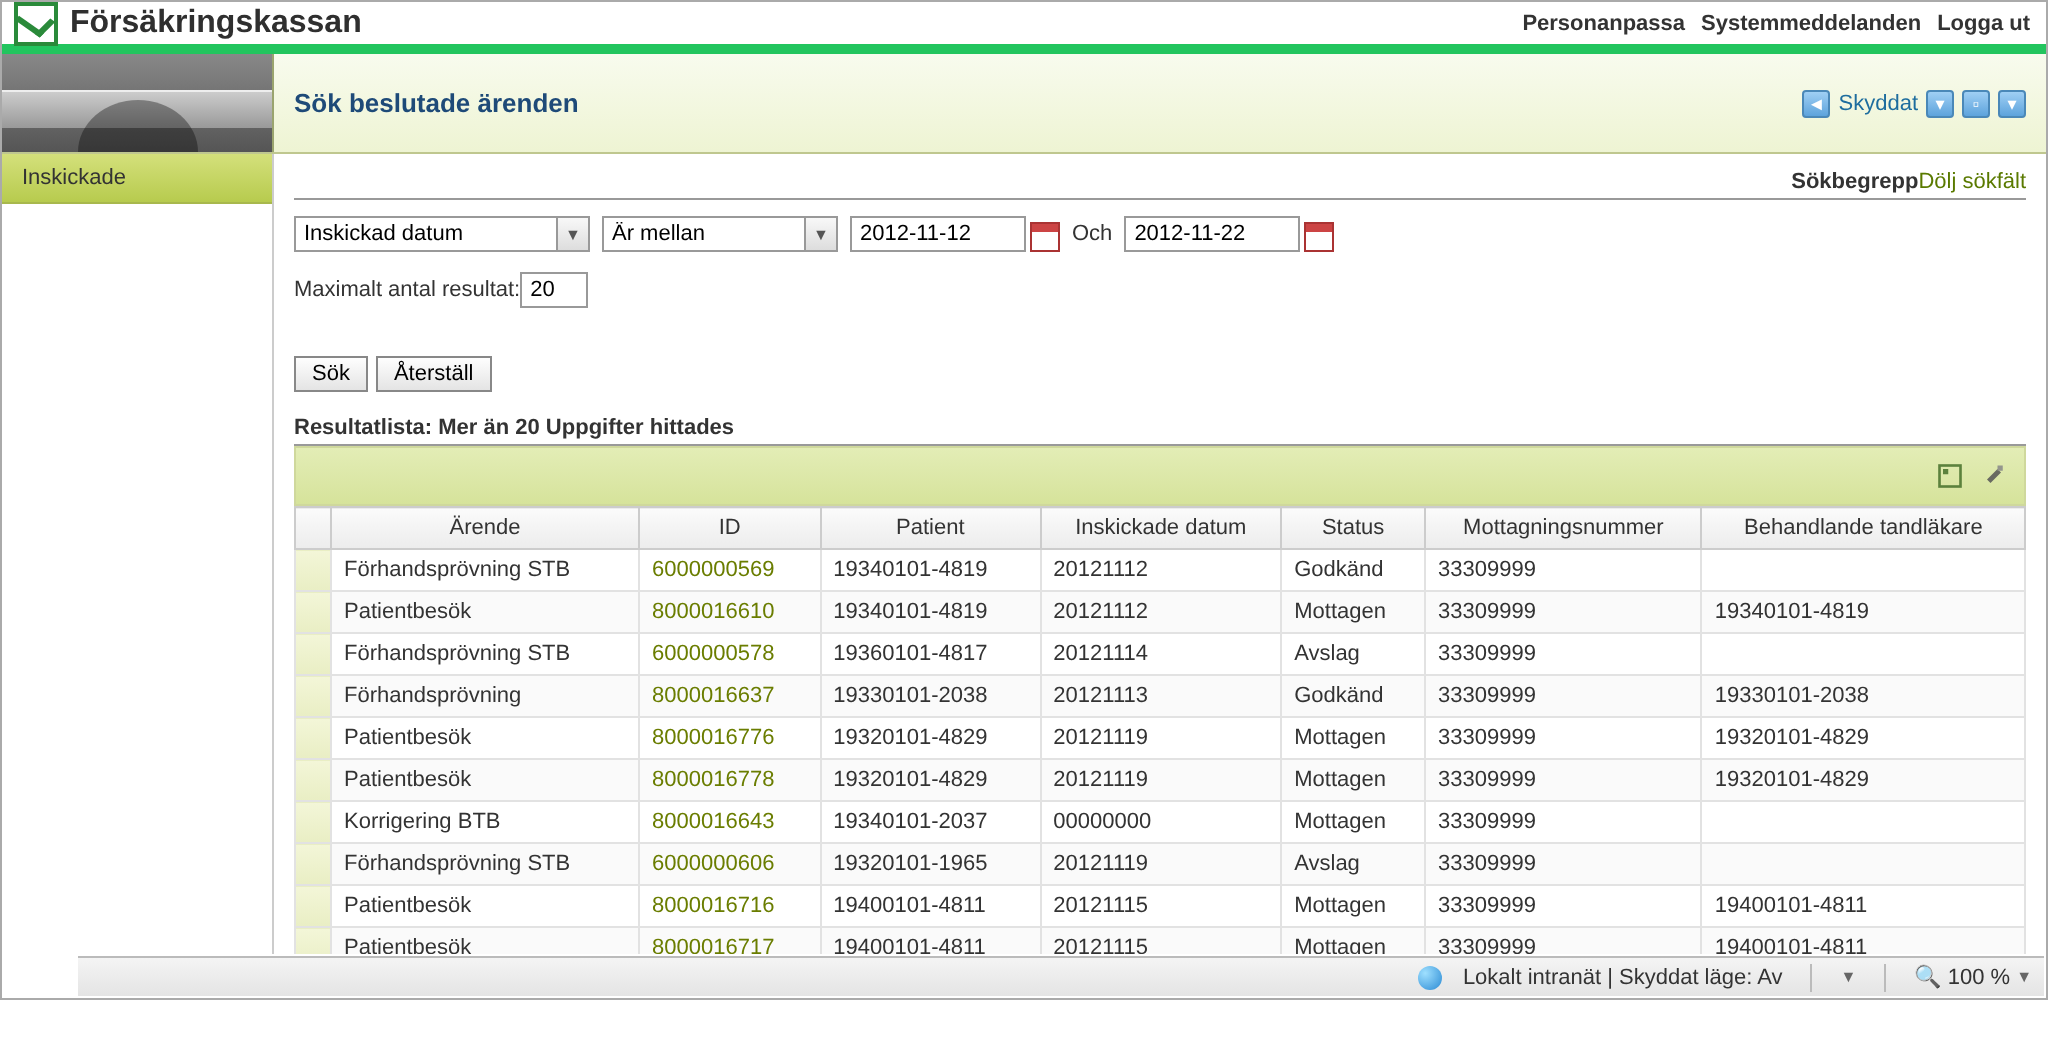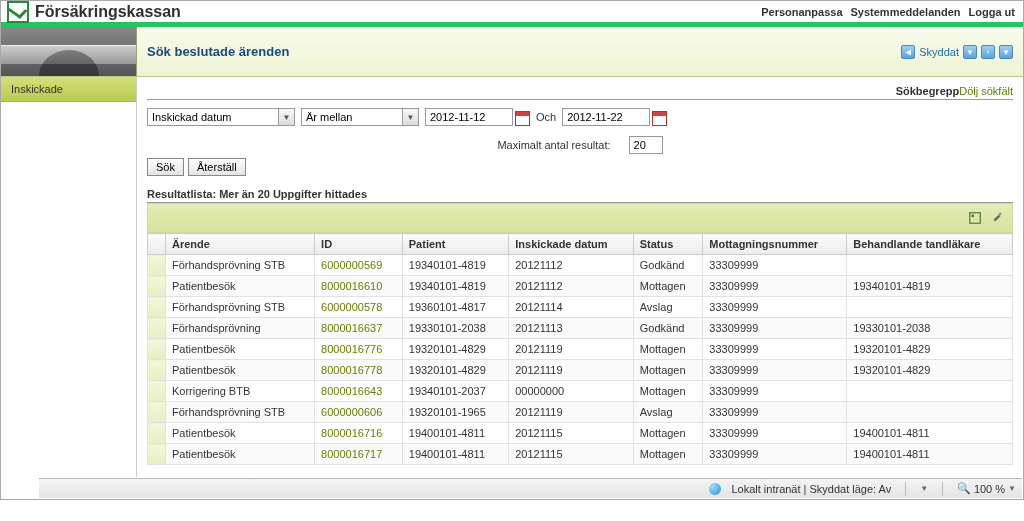--- a/index.html
+++ b/index.html
@@ -35,31 +35,31 @@
 
   .filters{display:flex;align-items:center;gap:6px;margin-bottom:10px;}
   .combo{display:inline-flex;align-items:center;border:1px solid #999;background:#fef9c3;height:18px;}
   .combo input{border:none;height:16px;font-size:11px;padding:0 4px;outline:none;}
   .combo .arrow{width:16px;height:16px;background:linear-gradient(#f8f8f8,#ddd);border-left:1px solid #999;display:flex;align-items:center;justify-content:center;font-size:8px;color:#555;cursor:pointer;}
   .dateinput{display:inline-flex;align-items:flex-end;gap:2px;}
   .dateinput input{border:1px solid #999;height:18px;width:88px;font-size:11px;padding:0 4px;}
   .calicon{width:15px;height:15px;border:1px solid #a33;background:#fff;position:relative;cursor:pointer;display:inline-block;}
   .calicon::before{content:"";position:absolute;top:0;left:0;right:0;height:4px;background:#c44;}
   .och{font-size:11px;}
-  .maxrow{display:flex;justify-content:center;align-items:center;gap:18px;margin-bottom:4px;}
+  .maxrow{display:flex;align-items:center;gap:0;margin-bottom:24px;}
   .maxrow input{border:1px solid #999;height:18px;width:34px;font-size:11px;padding:0 4px;}
   .btns{display:flex;gap:4px;margin-bottom:12px;}
   .btn{border:1px solid #888;background:linear-gradient(#fefefe,#e4e4e4);padding:2px 8px;font-size:11px;cursor:pointer;}
 
   .result-title{font-weight:bold;font-size:11px;border-bottom:1px solid #999;padding-bottom:2px;margin-bottom:0;}
   .greenbar{height:30px;background:linear-gradient(#e3edb6,#d6e39b);border:1px solid #cfd89c;display:flex;justify-content:flex-end;align-items:center;padding:0 8px;gap:8px;}
   .tool-icon{width:14px;height:14px;cursor:pointer;opacity:.85}
 
   table{width:100%;border-collapse:collapse;font-size:11px;}
-  thead th{background:linear-gradient(#fbfbfb,#ececec);border:1px solid #ccc;text-align:left;padding:4px 6px;font-weight:bold;color:#333;}
+  thead th{background:linear-gradient(#fbfbfb,#ececec);border:1px solid #ccc;text-align:center;padding:4px 6px;font-weight:normal;color:#333;}
   thead th.checkcol{width:18px;}
   tbody td{border:1px solid #e2e2e2;padding:4px 6px;vertical-align:middle;}
   tbody tr:nth-child(even){background:#fafafa;}
   tbody td.checkcell{background:linear-gradient(#f3f6d8,#e9eec4);width:18px;}
   .idcell{color:#6a7d00;}
 
   .pager{display:flex;justify-content:center;align-items:center;gap:10px;padding:6px 0;font-size:11px;}
 
   .statusbar{position:absolute;left:1px;right:1px;bottom:1px;height:20px;background:linear-gradient(#f4f4f4,#e4e4e4);border-top:1px solid #bbb;display:flex;align-items:center;justify-content:flex-end;padding:0 6px;gap:10px;font-size:11px;color:#333;margin-left:37px;}
   .statusbar .sep{border-left:1px solid #bbb;height:14px;margin:0 4px;}

